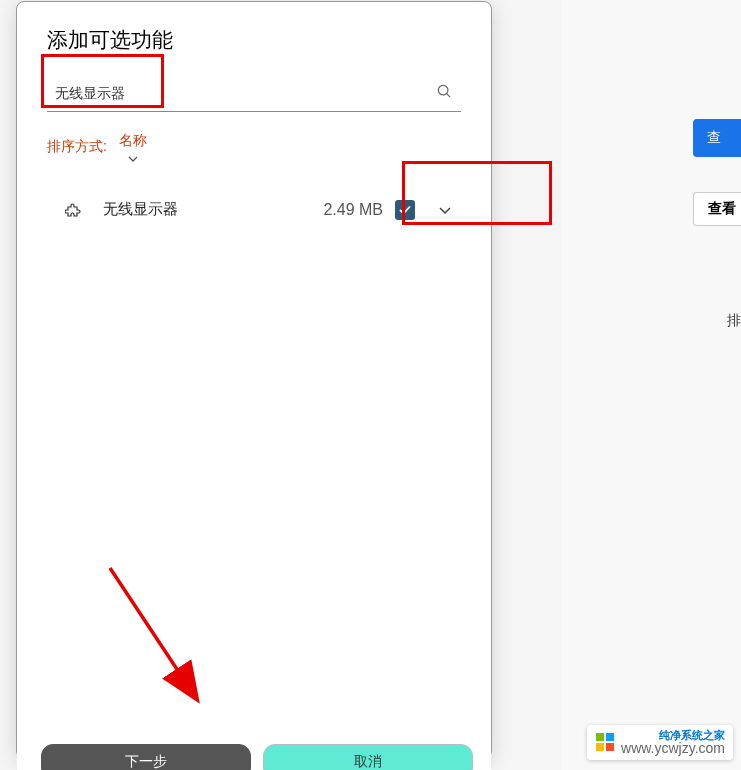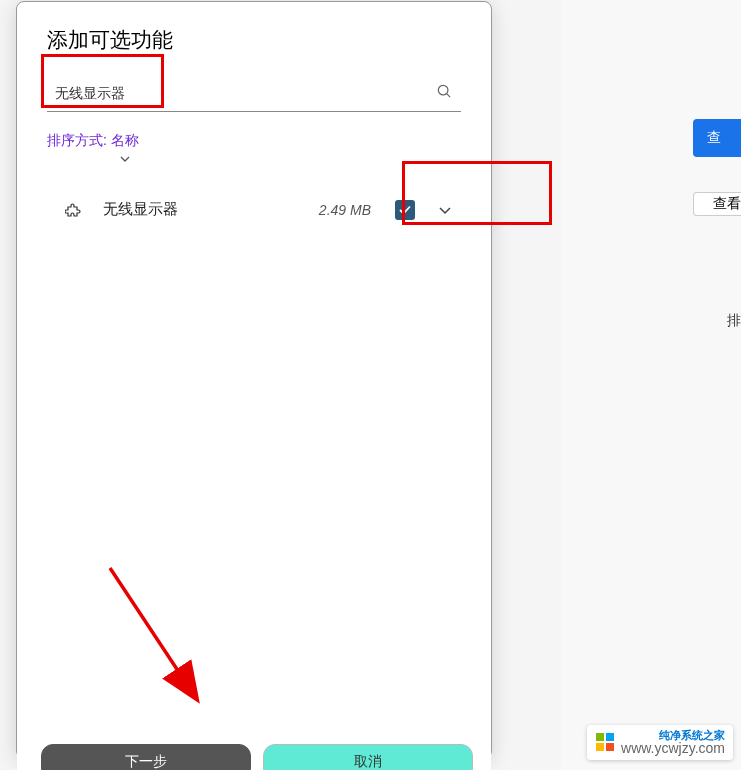--- a/index.html
+++ b/index.html
@@ -35,28 +35,29 @@
       border-radius: 4px 0 0 4px;
       font-size: 14px;
       padding-left: 14px;
       text-align: left;
     }
     .bg-button-2 {
       position: absolute;
       right: 0;
       top: 192px;
       width: 48px;
-      height: 24px;
+      height: 34px;
       background: #fff;
       border: 1px solid #ccc;
       border-right: none;
       border-radius: 4px 0 0 4px;
       font-size: 14px;
       padding-left: 14px;
-      text-align: right;
+      text-align: left;
+      font-weight: bold;
     }
     .bg-text-1 {
       position: absolute;
       right: 0;
       top: 312px;
       font-size: 14px;
       color: #333;
     }
     .bg-divider {
       position: absolute;
@@ -170,23 +171,24 @@
       left: 24px;
       top: 52px;
       width: 123px;
       height: 54px;
       border: 3px solid #e60000;
       pointer-events: none;
     }
     .sort-row {
       padding: 20px 30px 10px 30px;
       font-size: 14px;
-      color: #6d28d9;
-      display: flex;
-      gap: 4px;
+      color: #c2410c;
+      display: flex;
+      align-items: center;
+      gap: 12px;
     }
     .sort-dropdown {
       display: flex;
       align-items: center;
       gap: 6px;
       cursor: pointer;
       flex-direction: column;
     }
     .chevron {
       width: 10px;
@@ -209,24 +211,23 @@
       height: 18px;
       margin-right: 20px;
       flex-shrink: 0;
     }
     .feature-name {
       flex: 1;
       font-size: 15px;
       color: #222;
     }
     .feature-size {
-      font-size: 14px;
+      font-size: 16px;
       color: #555;
-      margin-right: 24px;
-      font-style: italic;
+      margin-right: 12px;
     }
     .feature-checkbox {
       width: 20px;
       height: 20px;
       background: #2d5a7a;
       border-radius: 3px;
       display: flex;
       align-items: center;
       justify-content: center;
       margin-right: 20px;

